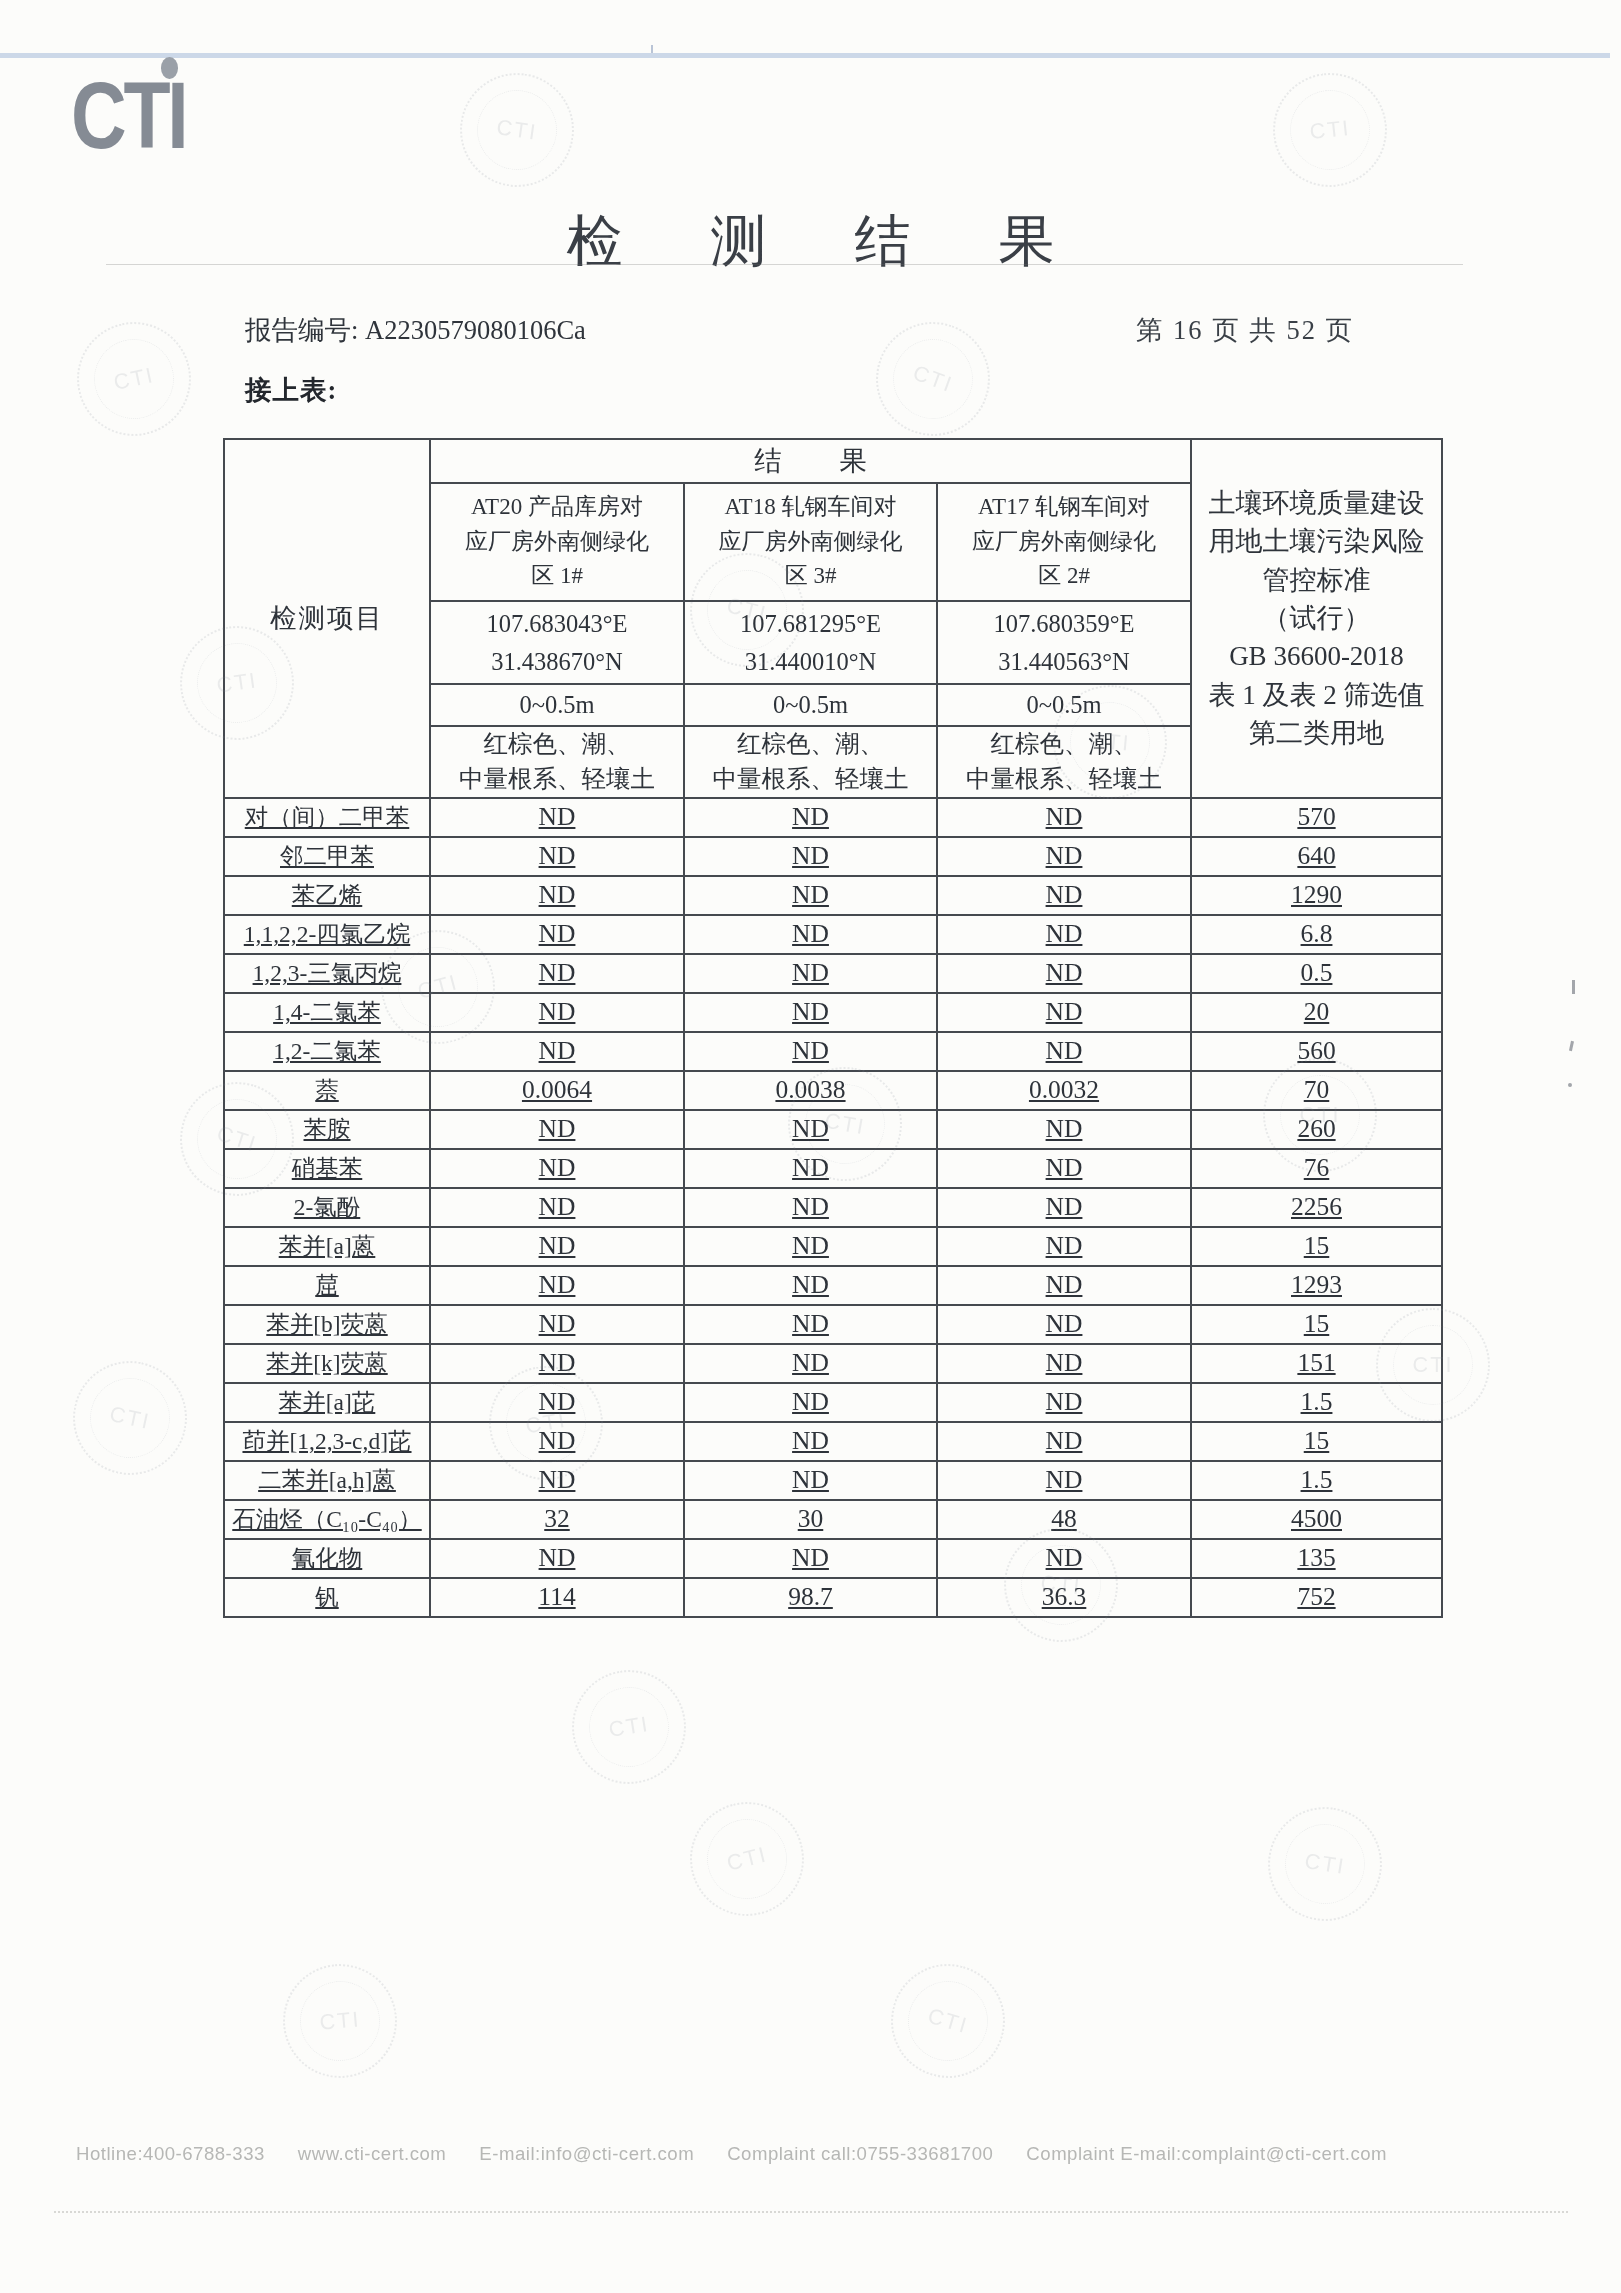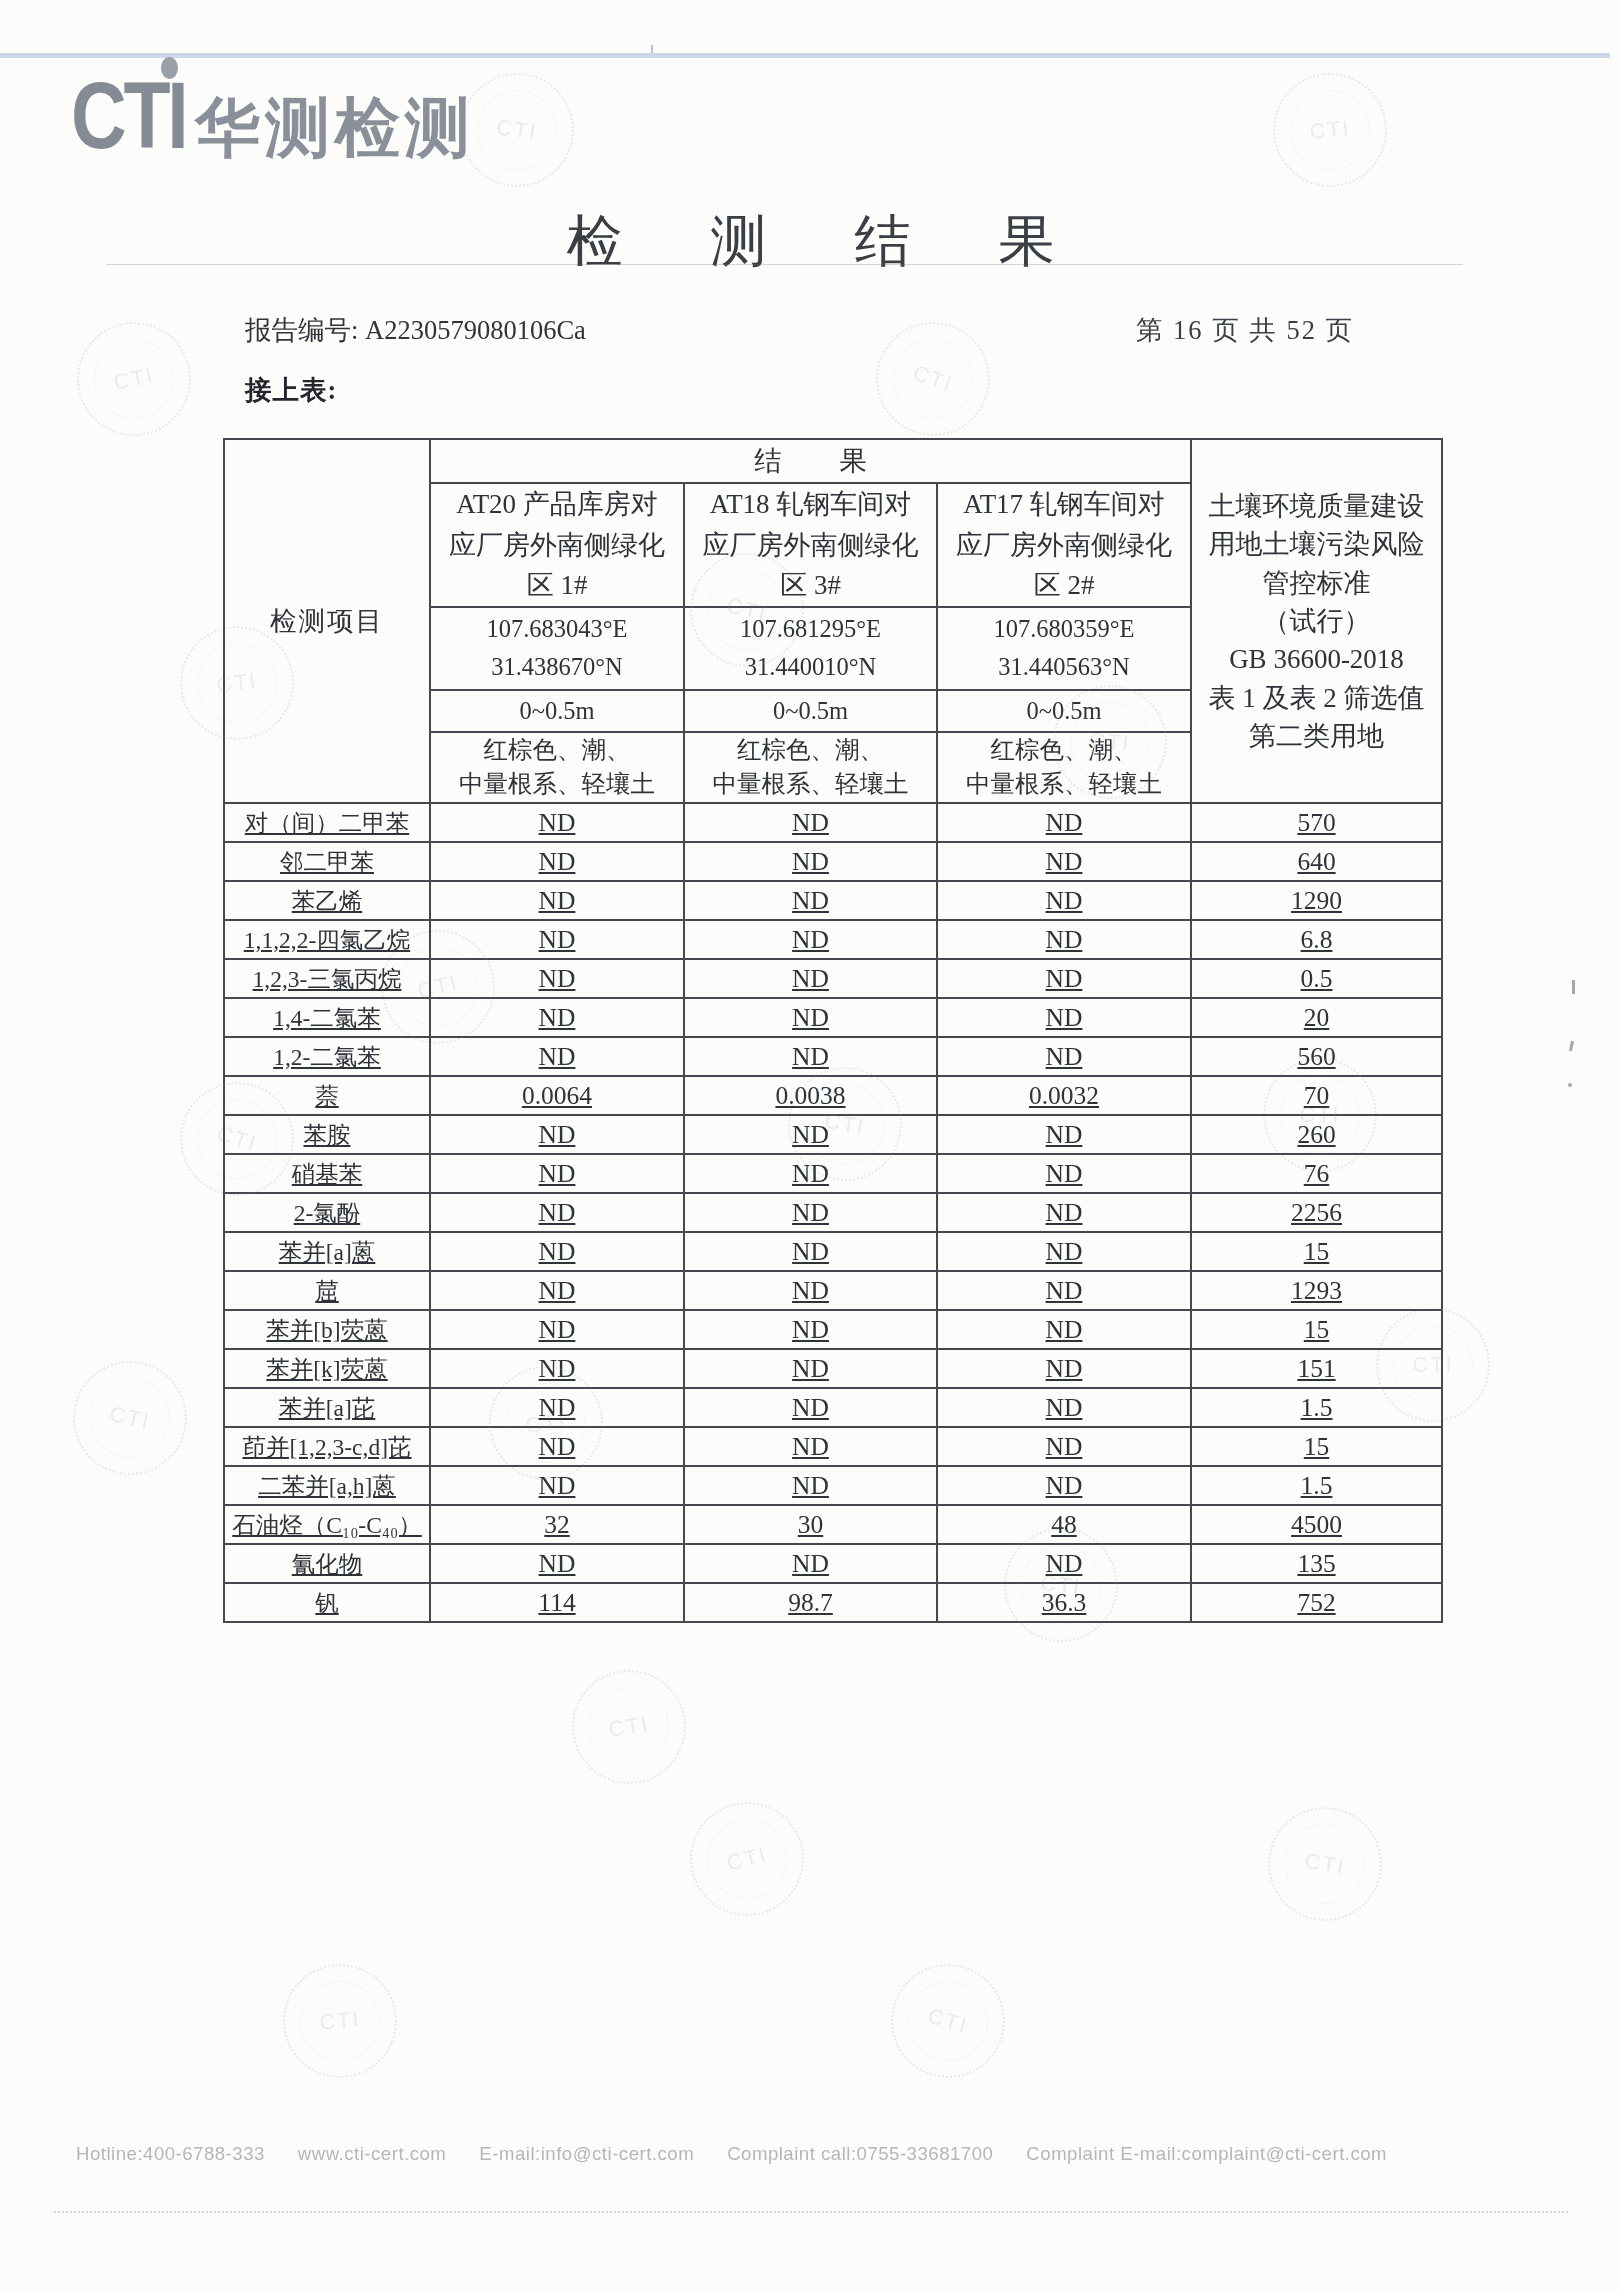--- a/index.html
+++ b/index.html
@@ -52,21 +52,21 @@
   tr.r-group{height:44px;}
   tr.r-names{height:118px;}
   tr.r-coords{height:83px;}
   tr.r-depth{height:42px;}
   tr.r-soil{height:71px;}
   tr.r-data{height:39px;text-decoration:underline;}
   td.c-group{font-size:27.4px;letter-spacing:25.5px;text-indent:25.5px;}
   td.c-item{font-size:26.5px;letter-spacing:2px;margin-left:14px;}
   td.c-standard{white-space:pre-line;font-size:27px;line-height:1.42;}
   td.pre{white-space:pre-line;}
-  td.c-name{font-size:27px;line-height:1.5;border-radius:26px;}
+  td.c-name{font-size:23px;line-height:1.5;border-radius:26px;}
   td.c-coord{font-size:24.5px;line-height:1.55;}
   td.c-depth{font-size:24.5px;}
   td.c-soil{font-size:24.5px;line-height:1.42;}
   td.c-item-name{font-size:23.5px;}
   td.c-val,td.c-std{font-size:25.5px;}
 
   
   .footer{
     position:absolute;top:2143px;left:76px;display:flex;gap:33px;
     font-family:"Liberation Sans","DejaVu Sans",sans-serif;
@@ -99,21 +99,20 @@
 <body>
 
 <div class="top-scan-line"></div>
 <div class="top-scan-tick"></div>
 
 <div class="logo">
   <span class="logo-cti-wrap">
     <span class="logo-cti">CTI</span>
     <span class="logo-dot"></span>
   </span>
-  <span class="logo-cn">华测检测</span>
 </div>
 
 <div class="doc-title">检 测 结 果</div>
 <div class="title-rule"></div>
 
 <div class="report-no">报告编号: A2230579080106Ca</div>
 <div class="page-info">第 16 页 共 52 页</div>
 <div class="continued-note">接上表:</div>
 
 <table class="results">

